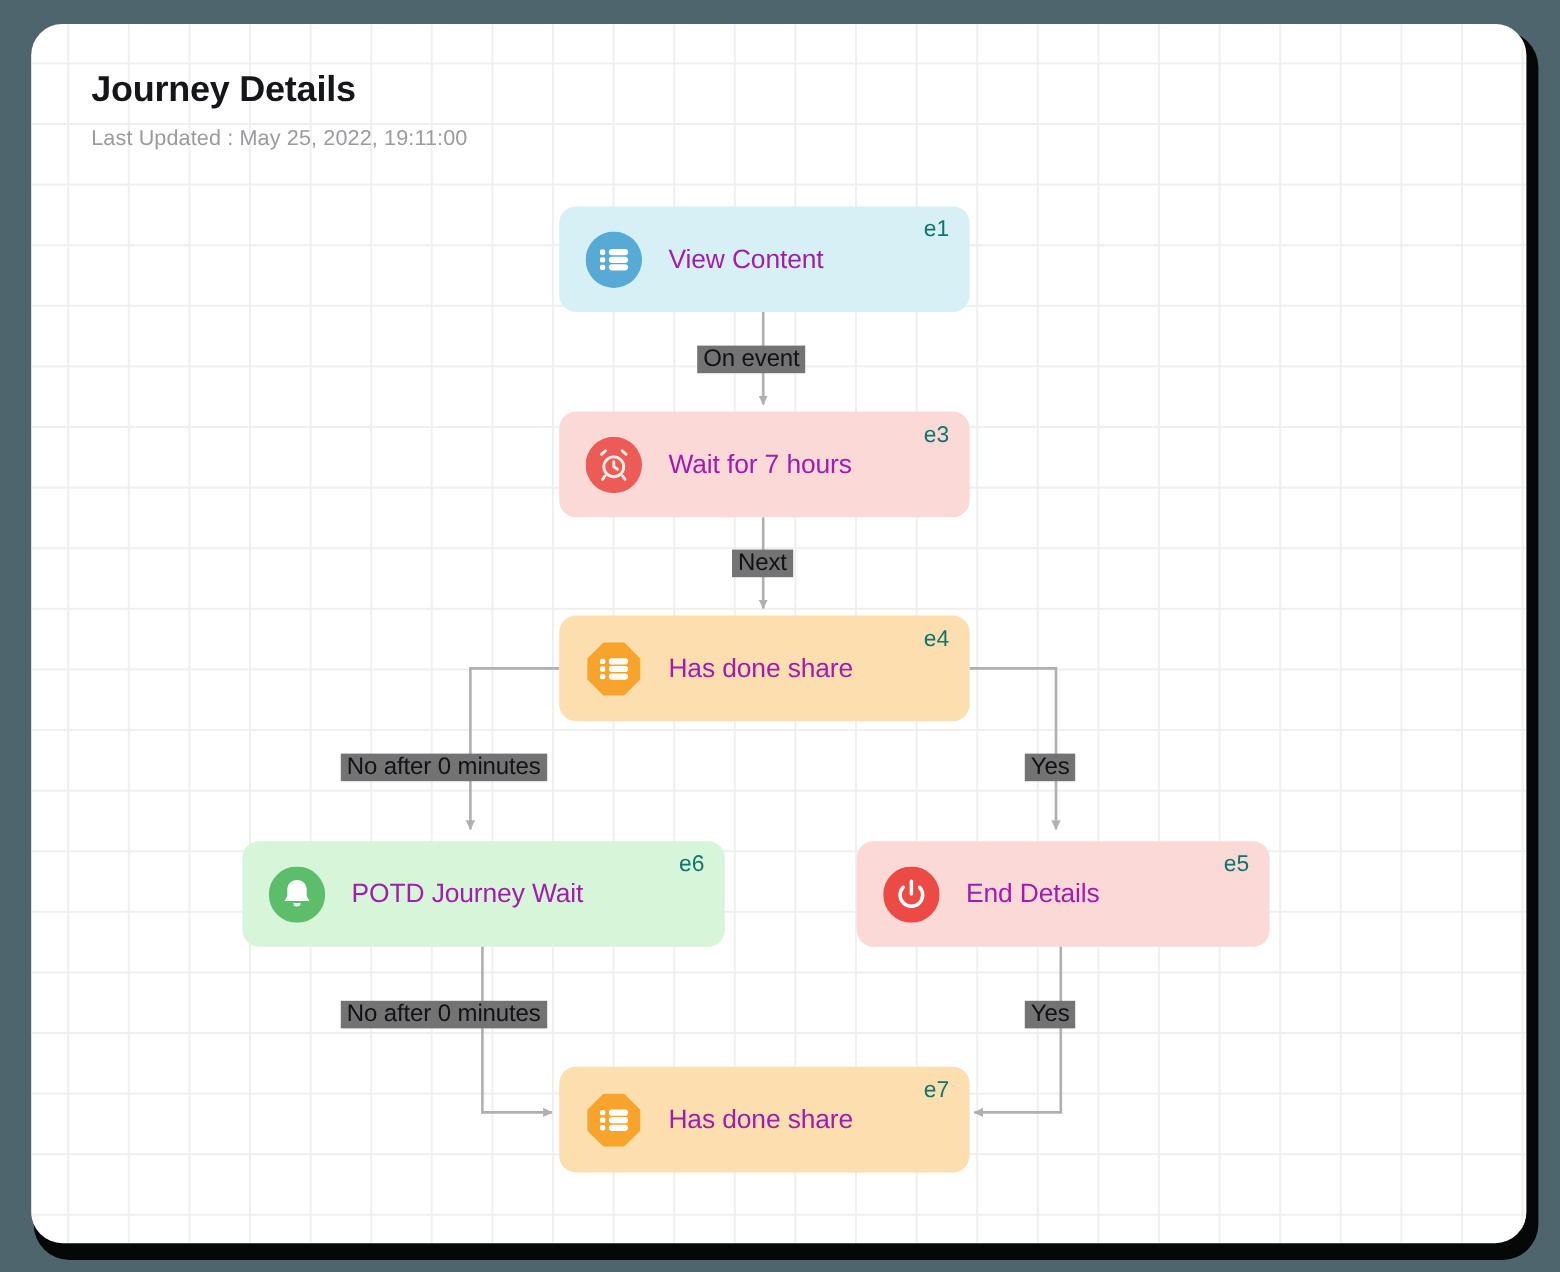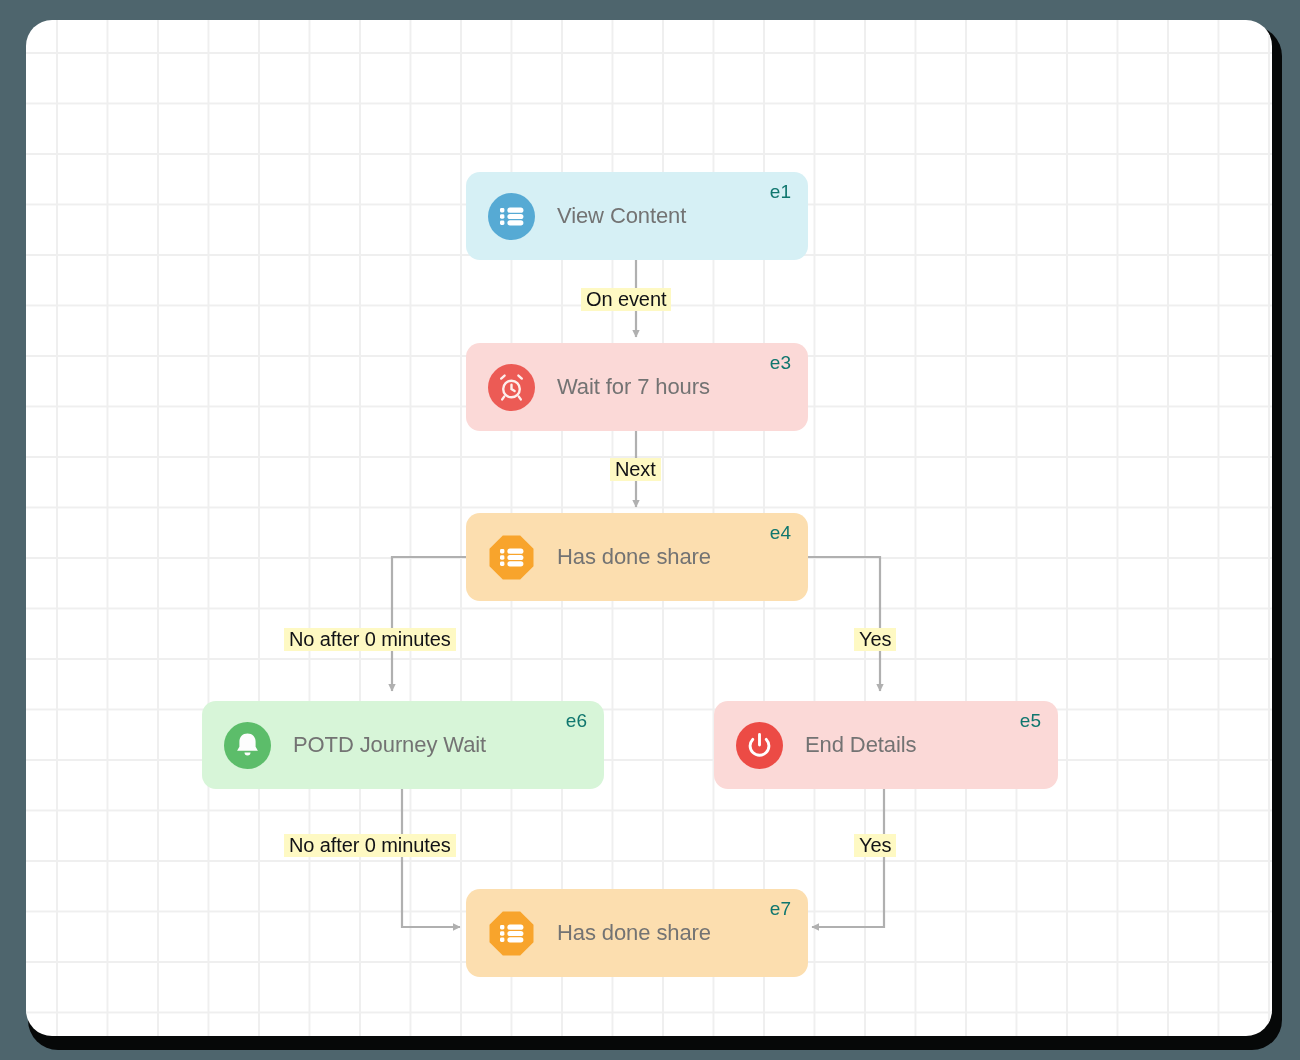--- a/index.html
+++ b/index.html
@@ -76,47 +76,51 @@
     padding-left: 22px;
   }
   .node-icon {
     width: 47px; height: 47px;
     flex: 0 0 47px;
     display: flex; align-items: center; justify-content: center;
   }
   .node-label {
     margin-left: 22px;
     font-size: 22px;
-    color: #737373;
+    color: #a21caf;
     white-space: nowrap;
     letter-spacing: -0.1px;
   }
   .node-id {
     position: absolute;
     top: 9px; right: 17px;
     font-size: 19px;
     color: #0f766e;
   }
 
   .edge-label {
     position: absolute;
     font-size: 20px;
     color: #111216;
     white-space: nowrap;
     letter-spacing: -0.1px;
-    background: #fef9c3;
+    background: #737373;
     padding: 0 5px;
   }
 </style>
 </head>
 <body>
 
 <div id="card">
   <div id="grid-bg"></div>
 
+  <div id="header">
+    <div id="page-title">Journey Details</div>
+    <div id="last-updated">Last Updated : May 25, 2022, 19:11:00</div>
+  </div>
 
   <div id="flow">
     <svg id="edges" viewBox="0 0 1246 1016" width="1246" height="1016">
       <defs>
         <marker id="arrow" markerWidth="9" markerHeight="9" refX="7.4" refY="4.5" orient="auto" markerUnits="userSpaceOnUse">
           <path d="M0,0.6 L8,4.5 L0,8.4 z" fill="#b0b0b0"></path>
         </marker>
       </defs>
       <g fill="none" stroke="#b0b0b0" stroke-width="2.2" marker-end="url(#arrow)">
 

